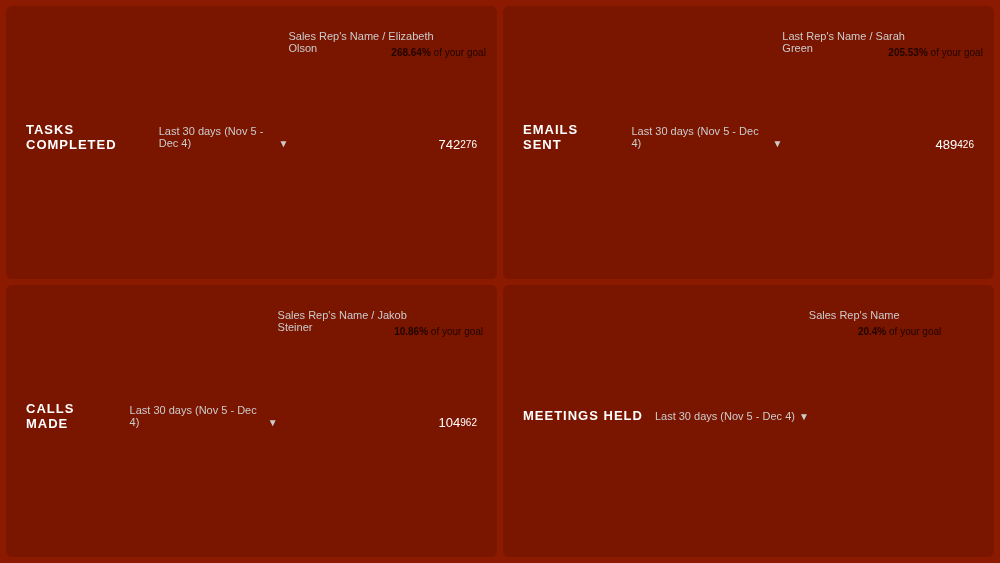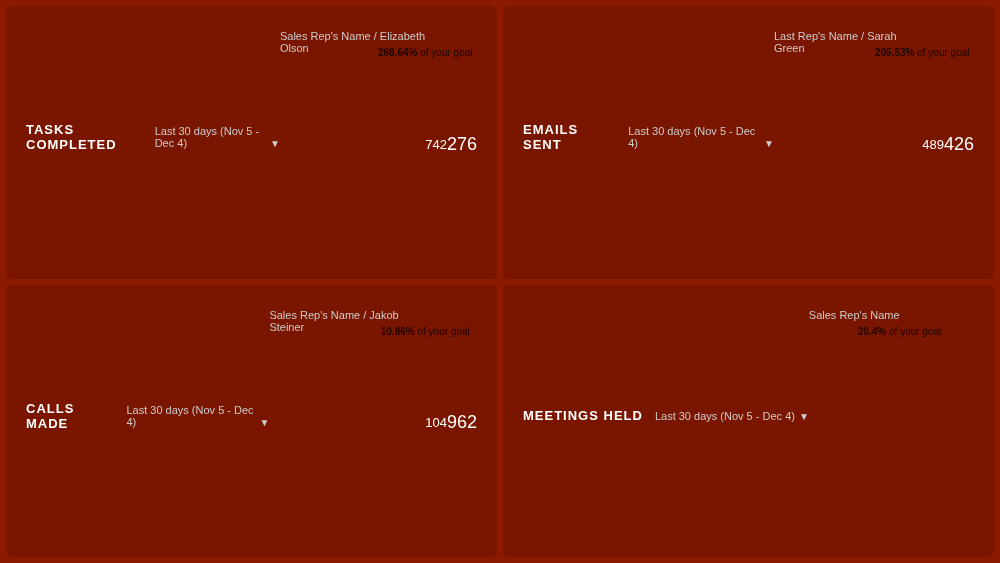--- a/index.html
+++ b/index.html
@@ -104,21 +104,21 @@
     }
 
     .number-left {
       color: #ffffff;
       font-size: 13px;
       font-weight: 400;
     }
 
     .number-right {
       color: #ffffff;
-      font-size: 18px;
+      font-size: 10px;
       font-weight: 400;
     }
   </style>
 </head>
 <body>
 
 <div class="card">
     <div class="card-header">
       <span class="card-title">TASKS COMPLETED</span>
       <span class="card-period">Last 30 days (Nov 5 - Dec 4) <span class="chevron-icon">▼</span></span>

